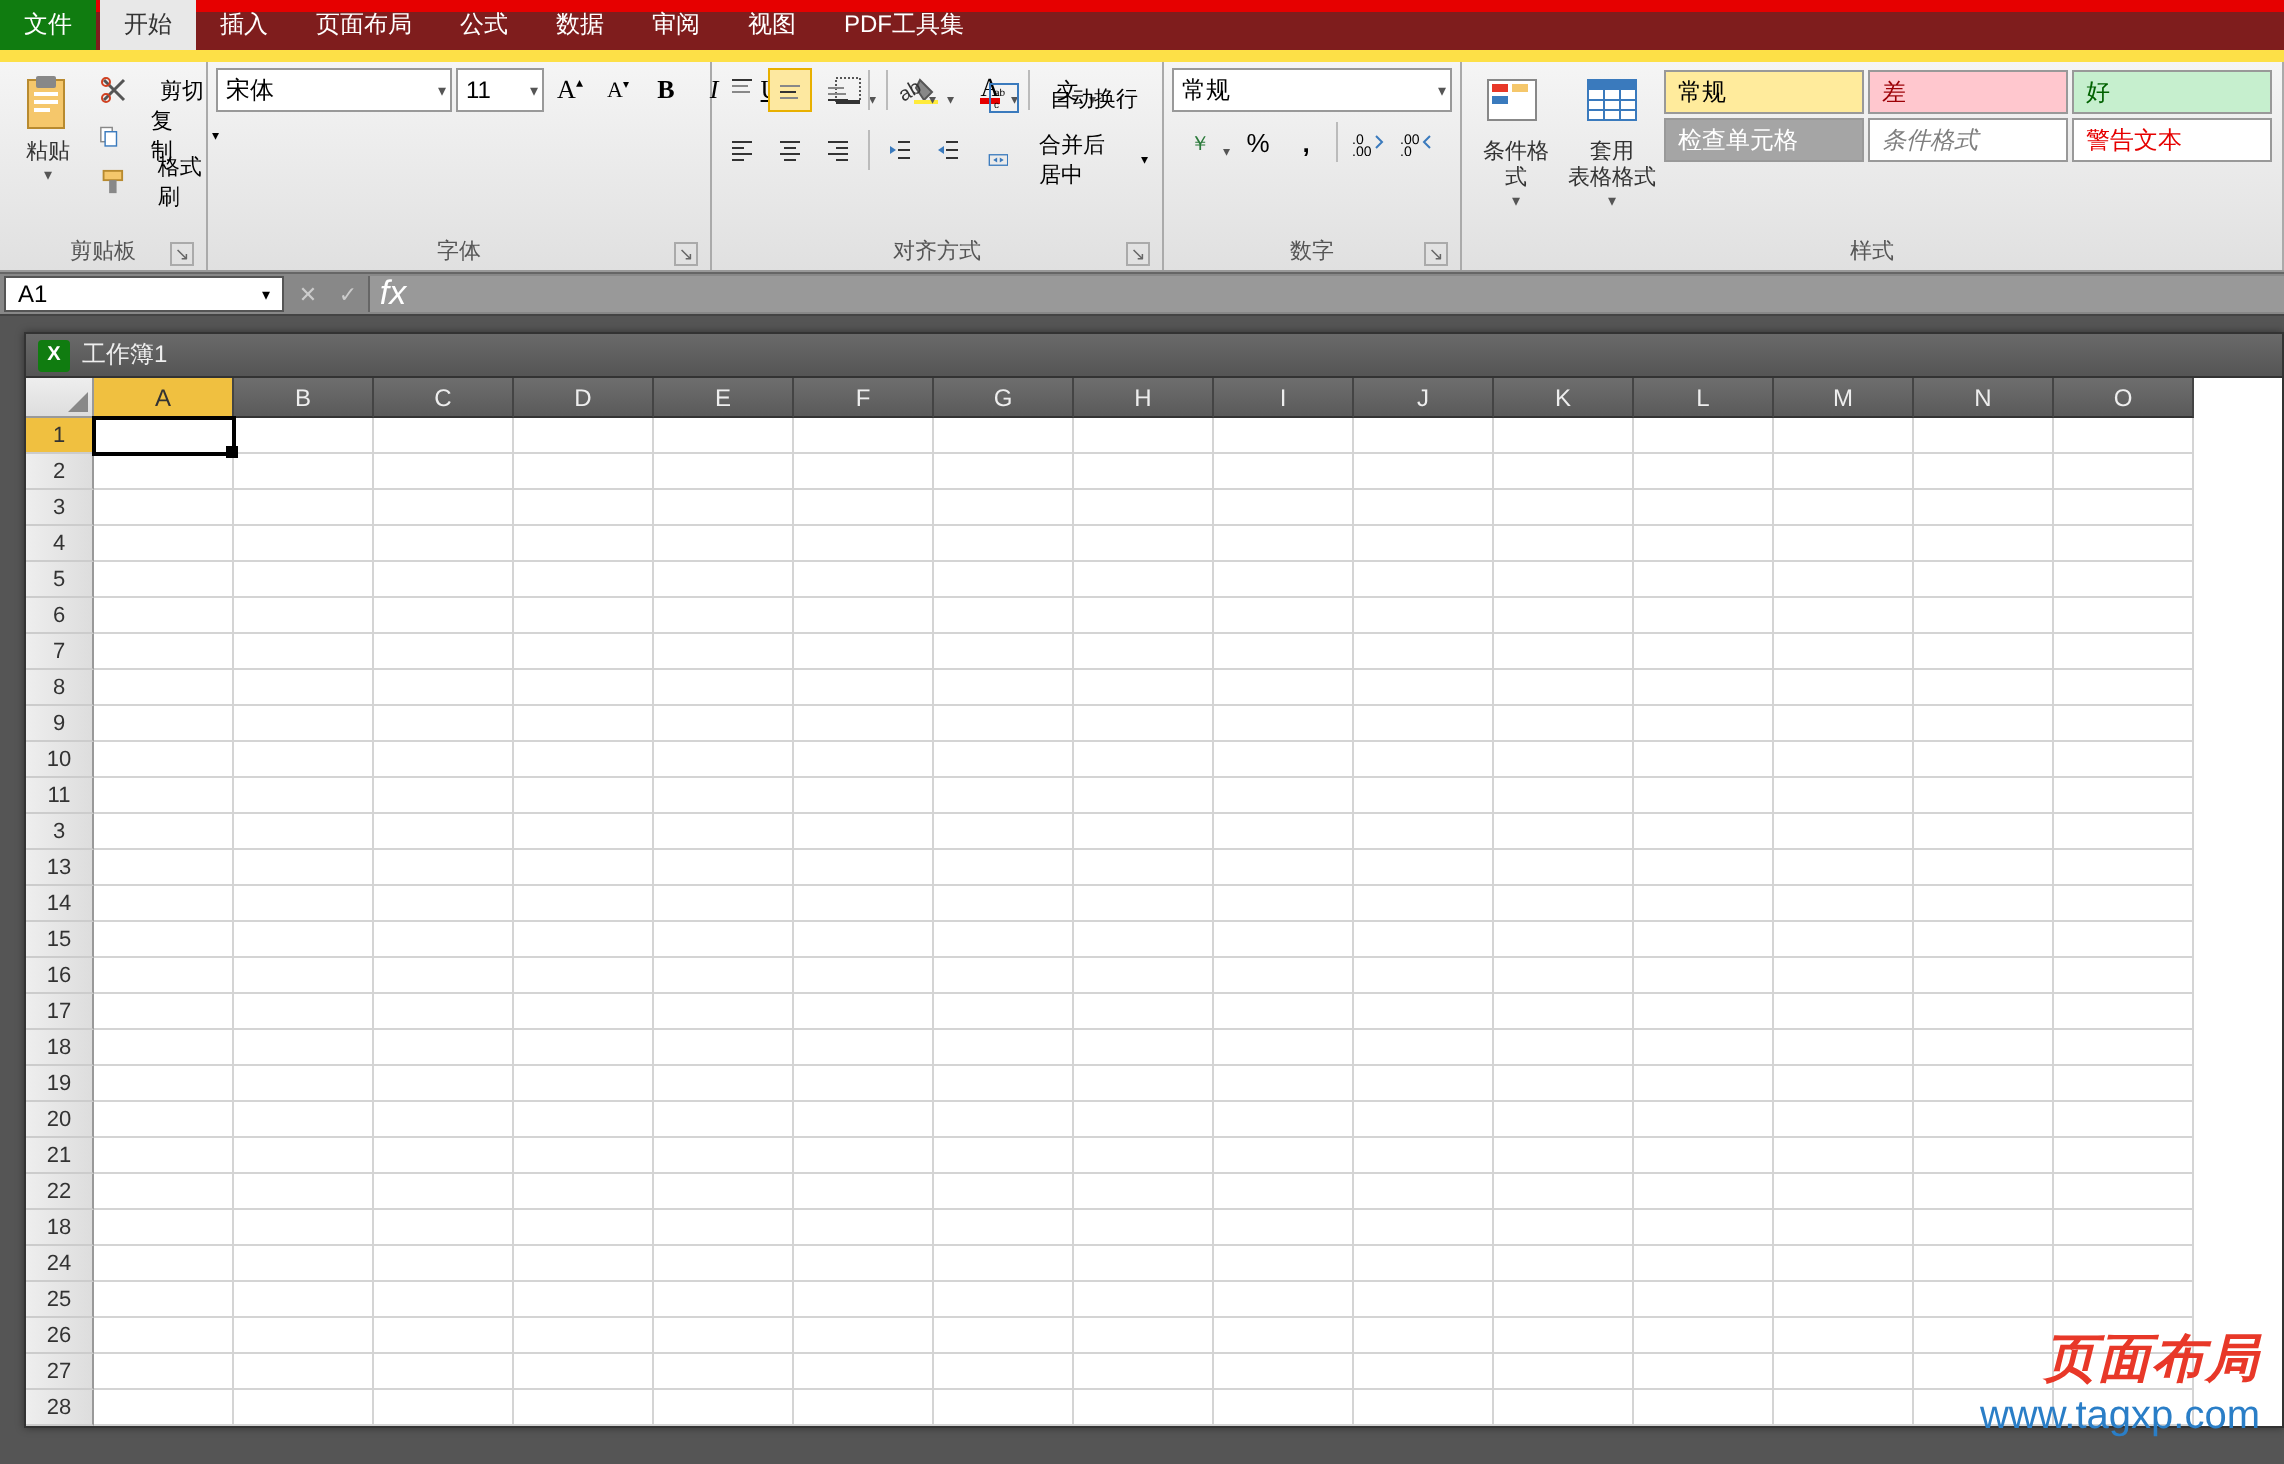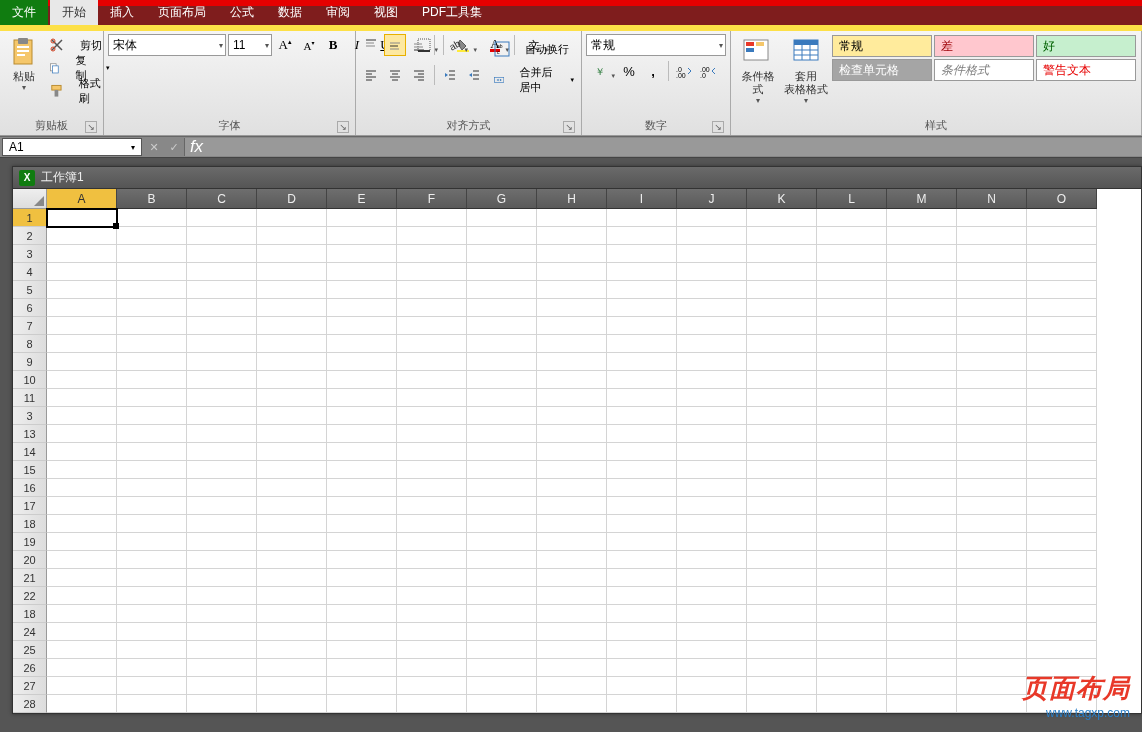--- a/index.html
+++ b/index.html
@@ -64,21 +64,21 @@
 .rowhdr { background: linear-gradient(to right,#eee,#ddd); border-right: 1px solid #999; border-bottom: 1px solid #ccc; text-align: center; font-size: 11px; height: 18px; line-height: 18px; font-family: Arial; color: #333; }
 .rowhdr.sel { background: #f0c040; }
 .cell { border-right: 1px solid #d4d4d4; border-bottom: 1px solid #d4d4d4; height: 18px; font-size: 12px; }
 .cell.active { outline: 2px solid #000; outline-offset: -1px; position: relative; z-index: 2; }
 .cell.active::after { content:''; position: absolute; right: -3px; bottom: -3px; width: 6px; height: 6px; background: #000; }
 
 
 .watermark { position: absolute; right: 12px; bottom: 8px; display: flex; align-items: center; gap: 6px; }
 .wm-text { text-align: right; }
 .wm-title { color: #e83828; font-size: 26px; font-weight: bold; font-style: italic; letter-spacing: 1px; }
-.wm-url { color: #2a7ec7; font-size: 12px; }
+.wm-url { color: #2a7ec7; font-size: 20px; }
 .wm-tag { background: #2a7ec7; color: #fff; font-size: 30px; font-weight: bold; padding: 6px 10px; border-radius: 10px; }
 
 svg { display: block; }
 </style>
 </head>
 <body>
 
 <div class="topbar"></div>
 
 <div class="tabstrip">

